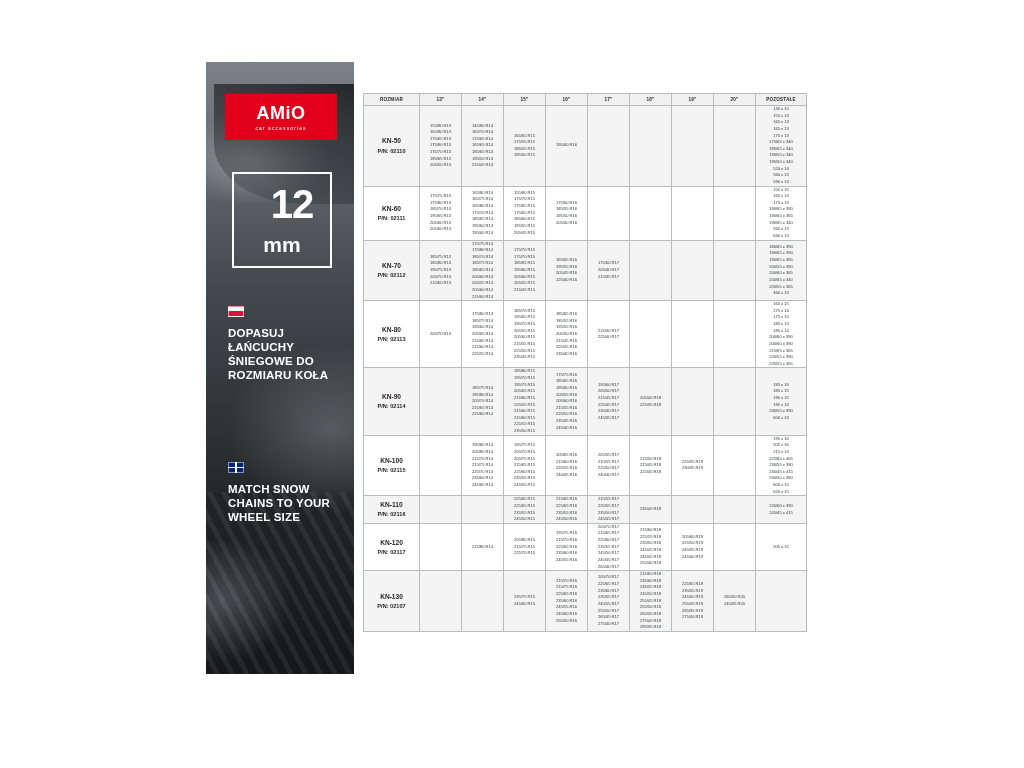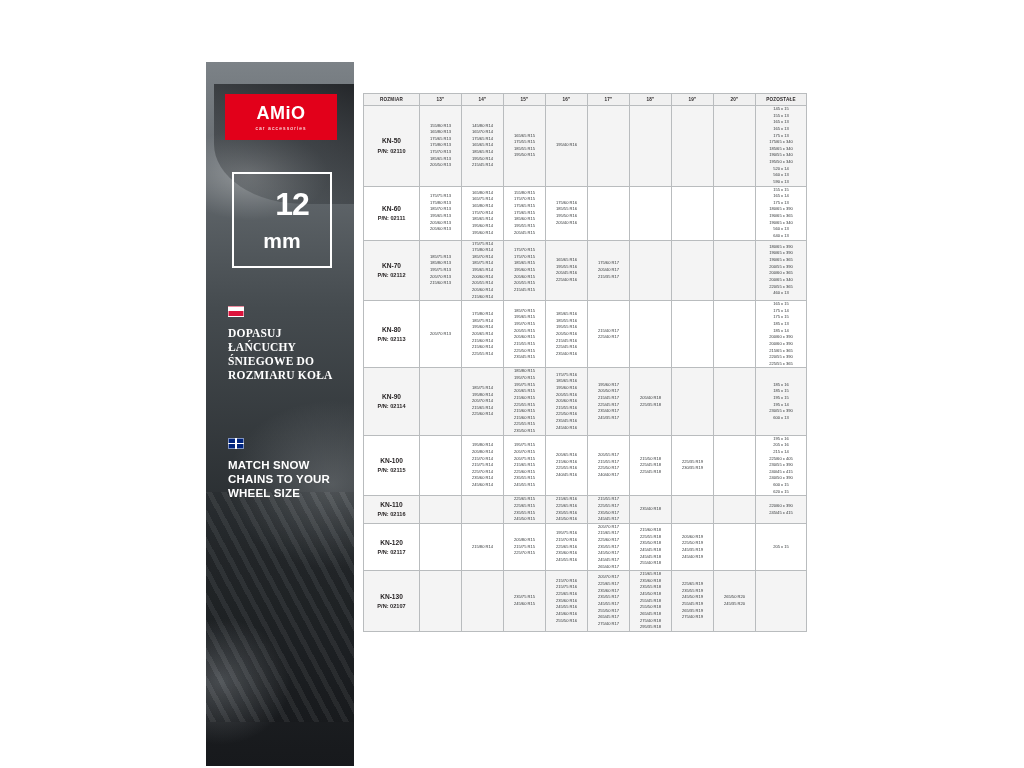--- a/index.html
+++ b/index.html
@@ -20,21 +20,21 @@
     height: 768px;
     background: #ffffff;
   }
 
   
   .left-panel {
     position: absolute;
     left: 206px;
     top: 62px;
     width: 148px;
-    height: 704px;
+    height: 612px;
     background: linear-gradient(160deg, #6d7378 0%, #4a5054 28%, #2f3437 58%, #22262a 100%);
     overflow: hidden;
   }
   .panel-photo {
     position: absolute;
     left: 0; top: 0; right: 0; bottom: 0;
     background:
       radial-gradient(ellipse 120px 70px at 30% 16%, rgba(255,255,255,0.30), rgba(255,255,255,0) 65%),
       radial-gradient(ellipse 150px 120px at 85% 60%, rgba(230,235,240,0.22), rgba(0,0,0,0) 70%),
       radial-gradient(ellipse 100px 90px at 10% 88%, rgba(220,228,235,0.25), rgba(0,0,0,0) 70%),
@@ -92,40 +92,40 @@
     width: 96px;
     height: 92px;
     border: 2px solid #ffffff;
     color: #ffffff;
     display: flex;
     flex-direction: column;
     align-items: center;
     justify-content: center;
   }
   .size-num {
-    font-size: 32px;
+    font-size: 40px;
     font-weight: bold;
     line-height: 0.95;
     letter-spacing: -1px;
     margin-left: 20px;
   }
   .size-unit {
     font-size: 21px;
     font-weight: bold;
     line-height: 1;
     margin-top: 11px;
   }
   .msg-group {
     position: absolute;
     left: 22px;
     width: 124px;
     color: #ffffff;
   }
-  .msg-pl { top: 244px; font-family: Liberation Serif, serif; }
-  .msg-en { top: 376px; }
+  .msg-pl { top: 244px; }
+  .msg-en { top: 400px; }
   .msg-sk { top: 528px; }
   .flag {
     width: 16px;
     height: 11px;
     display: inline-block;
     margin-bottom: 5px;
     border: 0.5px solid rgba(255,255,255,0.5);
     box-sizing: border-box;
   }
   .flag-pl {

